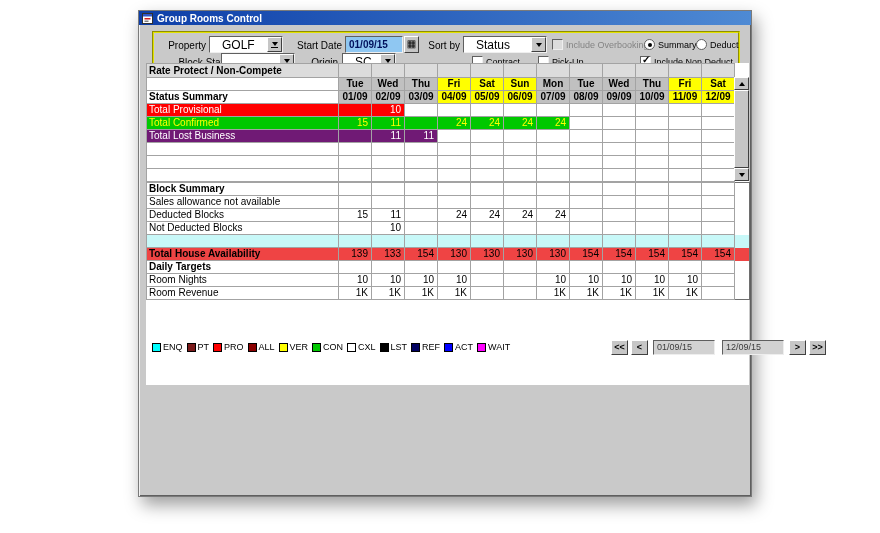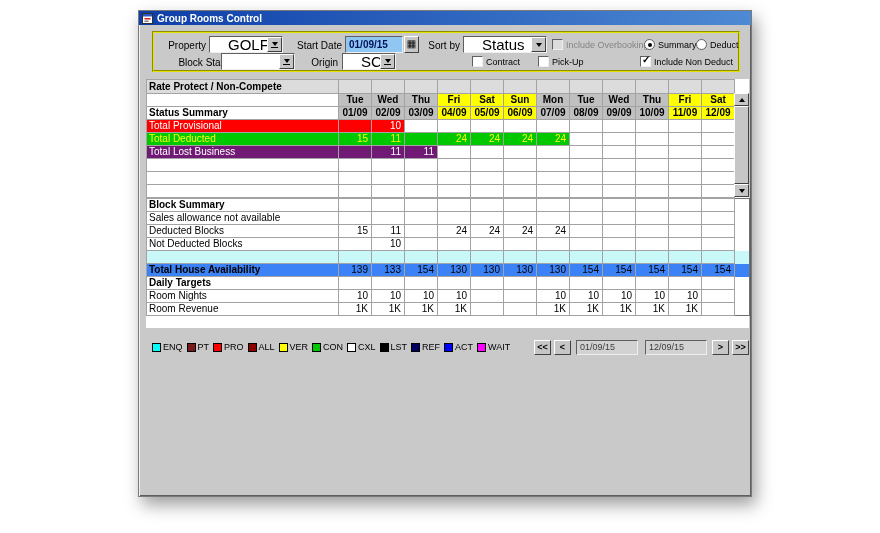--- a/index.html
+++ b/index.html
@@ -9,70 +9,70 @@
     border:1px solid #7a7a7a;
     box-shadow:inset 1px 1px 0 #f2f2f2, inset -1px -1px 0 #5f5f5f, 4px 8px 16px rgba(0,0,0,.38)}
   .titlebar{height:14px;display:flex;align-items:center;padding:1px 3px;
     background:linear-gradient(to right,#0d3ea8,#4e8ad4)}
   .title{color:#fff;font-weight:bold;font-size:10px;margin-left:4px;line-height:13px}
   
   .panel{position:absolute;left:13px;top:20px;width:588px;height:41px;border:2px groove #e2e200}
   .flabel{position:absolute;font-size:10px;color:#000;text-align:right;white-space:nowrap;line-height:15px}
   .textbox,.combo{position:absolute;height:17px;background:#fff;border:1px solid;
     border-color:#5f5f5f #efefef #efefef #5f5f5f;display:flex;align-items:center}
-  .cval{flex:1;font-size:15px;padding:0 18px;white-space:nowrap;overflow:hidden}
+  .cval{flex:1;font-size:12px;padding:0 12px;white-space:nowrap;overflow:hidden}
   .dropbtn{width:15px;height:15px;background:#c6c6c6;border:1px solid;
     border-color:#fff #404040 #404040 #fff;display:flex;flex-direction:column;
     align-items:center;justify-content:center;cursor:pointer;flex:0 0 15px}
   .tri{width:0;height:0;border-left:3px solid transparent;border-right:3px solid transparent;border-top:4px solid #000}
   .bar{width:7px;height:1px;background:#000;margin-top:1px}
   .datesel{background:#8fc7f2}
   .datesel span{font-size:10px;padding:0 3px;color:#00115c;font-weight:bold}
   .btn{position:absolute;width:15px;height:17px;background:#c6c6c6;border:1px solid;
     border-color:#fff #404040 #404040 #fff;font-size:10px;line-height:14px;text-align:center;cursor:pointer}
   .check,.radio{position:absolute;display:flex;align-items:center;gap:3px;height:13px;cursor:pointer}
   .cb{width:11px;height:11px;background:#fff;border:1px solid;border-color:#5f5f5f #eee #eee #5f5f5f;
     display:inline-block;position:relative;flex:0 0 11px}
   .cb.on::after{content:"\2713";position:absolute;left:1px;top:-3px;font-size:10px;font-weight:bold;color:#000}
   .rb{width:11px;height:11px;border-radius:50%;background:#fff;border:1px solid #5f5f5f;
     display:inline-block;position:relative;flex:0 0 11px}
   .rb.on::after{content:"";position:absolute;left:3px;top:3px;width:4px;height:4px;border-radius:50%;background:#000}
   .cbl{font-size:9px;white-space:nowrap}
   .dis .cbl{color:#848484}
   .dis .cb{background:#dcdcdc}
   
-  .grid-wrap{position:absolute;left:7px;top:68px;width:603px;height:249px;background:#fff}
+  .grid-wrap{position:absolute;left:7px;top:52px;width:603px;height:322px;background:#fff}
   table{border-collapse:collapse;table-layout:fixed;font-size:10px}
   td{border:1px solid #a3a3a3;height:13px;line-height:12px;white-space:nowrap;overflow:hidden;padding:0}
   table{border:1px solid #6e6e6e}
   td.lbl{text-align:left;padding:0 2px}
   td.val{text-align:right;padding:0 3px 0 0}
   td.hdr{background:#c0c0c0;font-weight:bold;text-align:center}
   td.wk{background:#ffff00}
   tr.r0 td{background:#dcdcdc;height:14px}
   .b{font-weight:bold}
   .band-provisional{background:#ff0000;color:#ffffff}
   .band-confirmed{background:#00c800;color:#ffff00}
   .band-lost{background:#701a75;color:#ffffff}
   tr.row-cyan td{background:#c8f8f8}
-  tr.row-avail td{background:#3b82f6}
+  tr.row-avail td{background:#ef4444}
   td.filler{border-top:none;border-right:none;border-bottom:none;background:#fff}
   
   .vscroll{position:absolute;left:588px;top:14px;width:15px;height:104px;background:#e2e2e2}
   .sbtn{position:absolute;left:0;width:15px;height:13px;background:#c6c6c6;border:1px solid;
     border-color:#fff #404040 #404040 #fff;cursor:pointer}
   .sbtn.up{top:0}.sbtn.dn{bottom:0}
   .tri-up{width:0;height:0;border-left:3px solid transparent;border-right:3px solid transparent;
     border-bottom:4px solid #000;margin:4px auto 0}
   .tri-dn{width:0;height:0;border-left:3px solid transparent;border-right:3px solid transparent;
     border-top:4px solid #000;margin:4px auto 0}
   .sthumb{position:absolute;left:0;top:13px;width:15px;height:78px;background:#c6c6c6;border:1px solid;
     border-color:#fff #404040 #404040 #fff;cursor:grab}
   
-  .legendbar{position:absolute;left:13px;top:328px;width:597px;height:16px;display:flex;align-items:center}
+  .legendbar{position:absolute;left:13px;top:328px;width:674px;height:16px;display:flex;align-items:center}
   .leg{display:flex;align-items:center;margin-right:4px}
   .swatch{width:9px;height:9px;border:1px solid #000;margin-right:2px;flex:0 0 9px}
   .legtxt{font-size:9px}
   .nav{margin-left:auto;display:flex;align-items:center;gap:3px}
   .navbtn{width:17px;height:15px;background:#c6c6c6;border:1px solid;border-color:#fff #404040 #404040 #fff;
     font-size:9px;line-height:12px;text-align:center;font-weight:bold;cursor:pointer}
   .navfield{width:62px;height:15px;background:#d2d2d2;border:1px solid;border-color:#5f5f5f #eee #eee #5f5f5f;
     font-size:9px;line-height:13px;color:#3c3c3c;padding:0 3px;margin:0 2px}
 </style>
 </head>
@@ -227,21 +227,21 @@
             <td class="val"></td>
             <td class="val"></td>
             <td class="val"></td>
             <td class="val"></td>
             <td class="val"></td>
             <td class="val"></td>
             <td class="val"></td>
             <td class="val"></td>
           </tr>
           <tr>
-            <td class="lbl band-confirmed">Total Deducted</td>
+            <td class="lbl band-confirmed">Total Confirmed</td>
             <td class="val band-confirmed">15</td>
             <td class="val band-confirmed">11</td>
             <td class="val band-confirmed"></td>
             <td class="val band-confirmed">24</td>
             <td class="val band-confirmed">24</td>
             <td class="val band-confirmed">24</td>
             <td class="val band-confirmed">24</td>
             <td class="val"></td>
             <td class="val"></td>
             <td class="val"></td>

